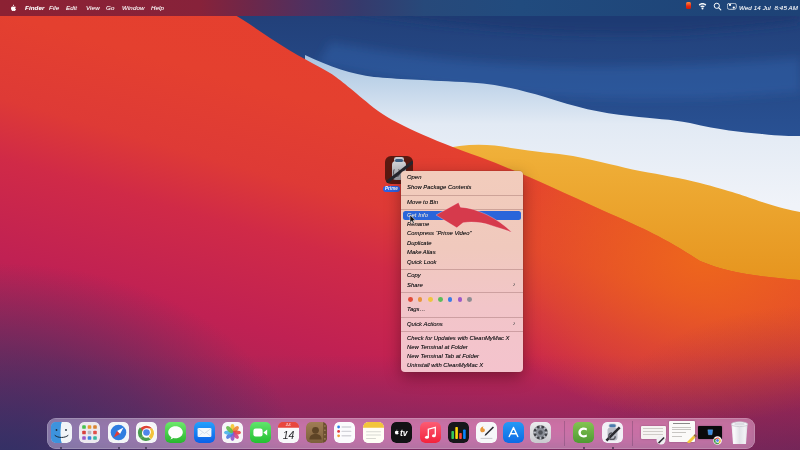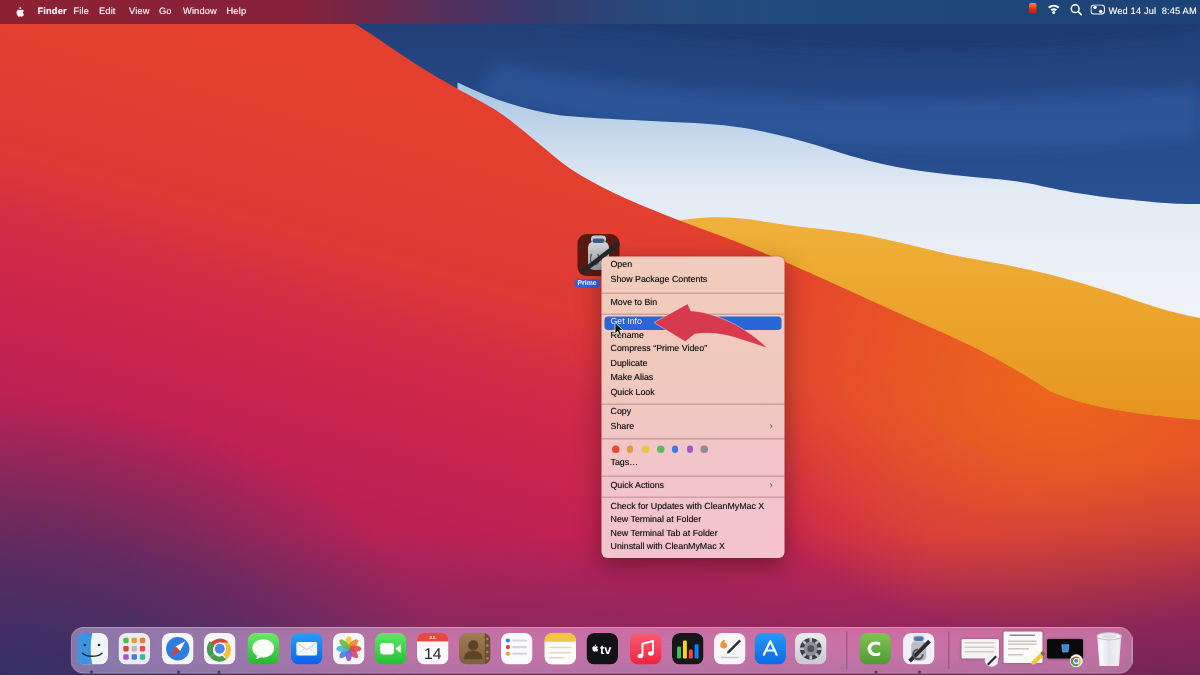--- a/index.html
+++ b/index.html
@@ -1,16 +1,16 @@
 <!DOCTYPE html>
 <html><head>
 <meta charset="utf-8">
 <style>
   html,body{margin:0;padding:0;}
-  #screen{position:relative;width:800px;height:450px;overflow:hidden;font-family:"Liberation Sans",sans-serif;background:#ef4444;}
+  #screen{position:relative;width:800px;height:450px;overflow:hidden;font-family:"Liberation Sans",sans-serif;background:#ef4444;font-style:italic;}
   #screen *{box-sizing:border-box;}
   .abs{position:absolute;}
   #menubar{position:absolute;left:0;top:0;width:800px;height:16px;
     background:linear-gradient(90deg,#8c2133 0%,#87223a 25%,#6e2749 31%,#50305f 38%,#363a6c 45%,#27497a 53%,#214b7e 65%,#1d4276 100%);
     color:rgba(255,255,255,0.95);font-size:6.2px;}
   .mb{position:absolute;top:4px;white-space:nowrap;letter-spacing:0.1px;text-shadow:0 0 0.7px rgba(255,255,255,0.5);}
   #ctx{position:absolute;left:401px;top:170.5px;width:121.5px;height:201.5px;border-radius:4px;
     background:linear-gradient(180deg,#f2ccbc 0%,#f0c9bd 38%,#f2c5c9 68%,#f4c3cd 100%);
     box-shadow:0 5px 16px rgba(0,0,0,0.35), 0 0 0 0.5px rgba(120,60,60,0.35);}
   .mi{position:absolute;left:6px;font-size:5.9px;color:#131315;white-space:nowrap;text-shadow:0 0 0.6px rgba(25,25,28,0.55);}

